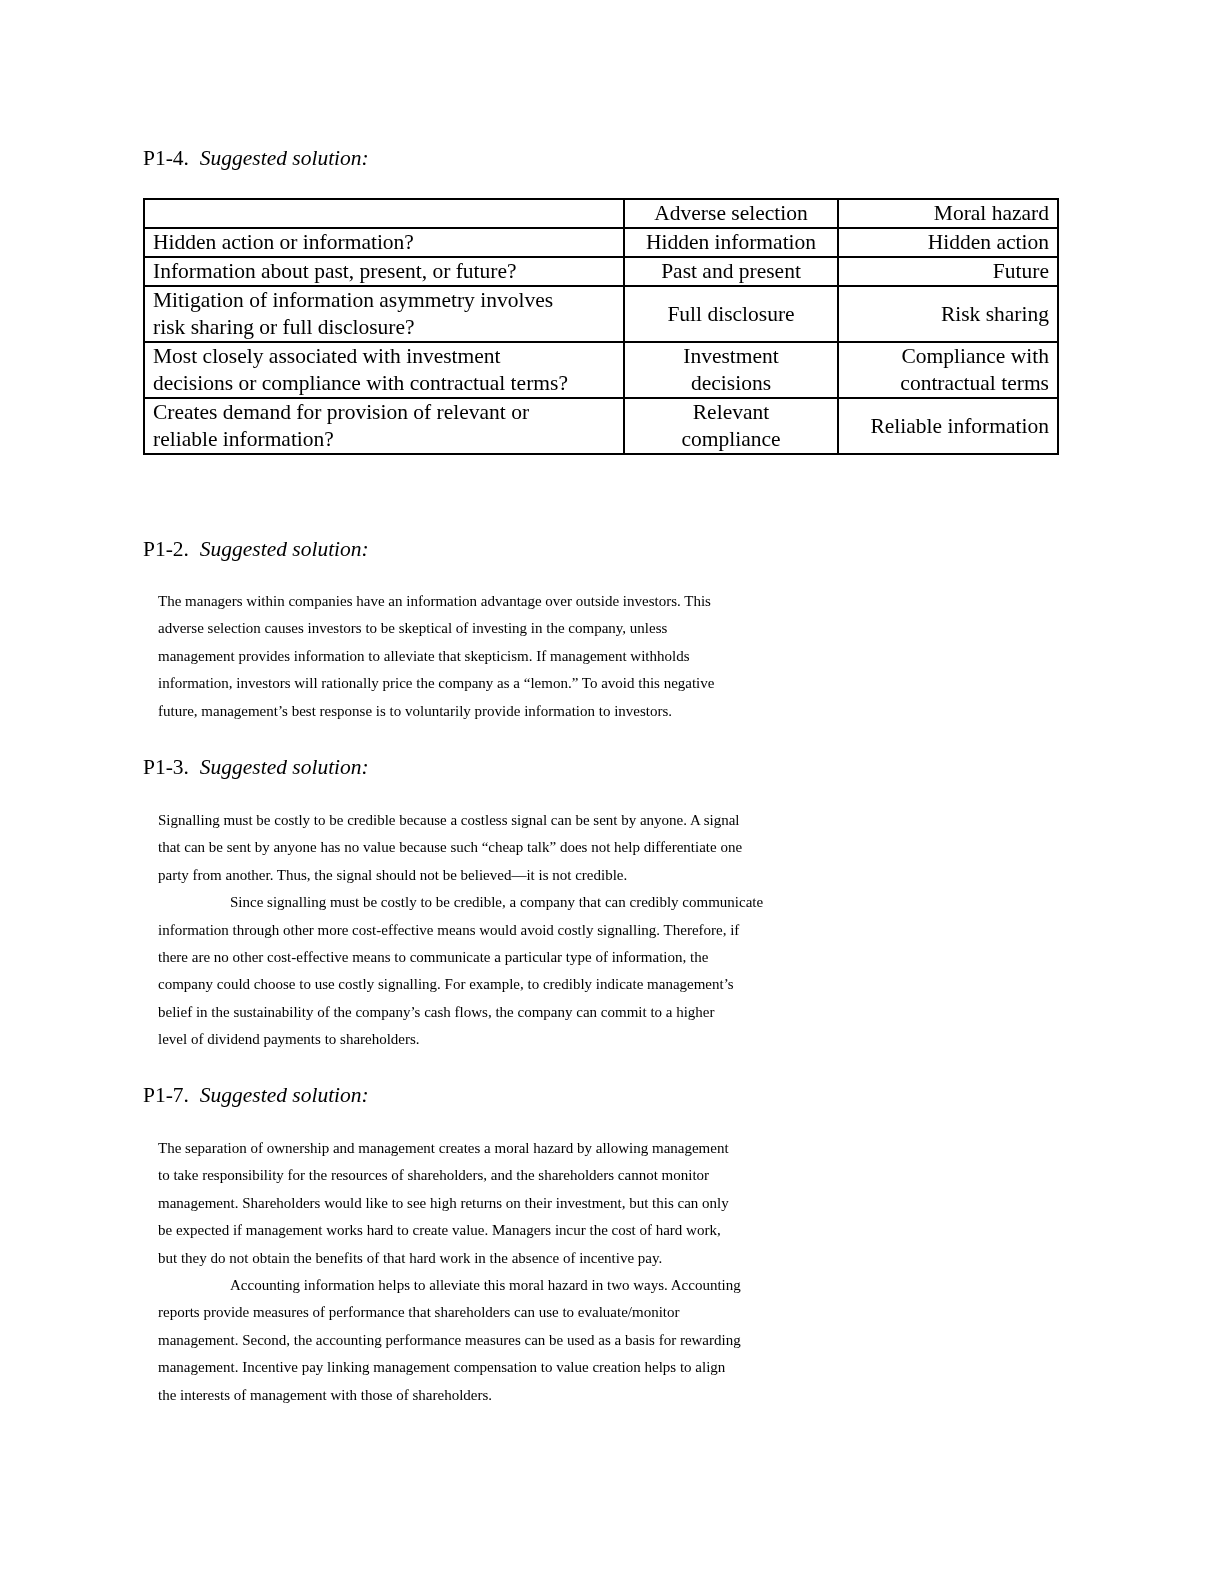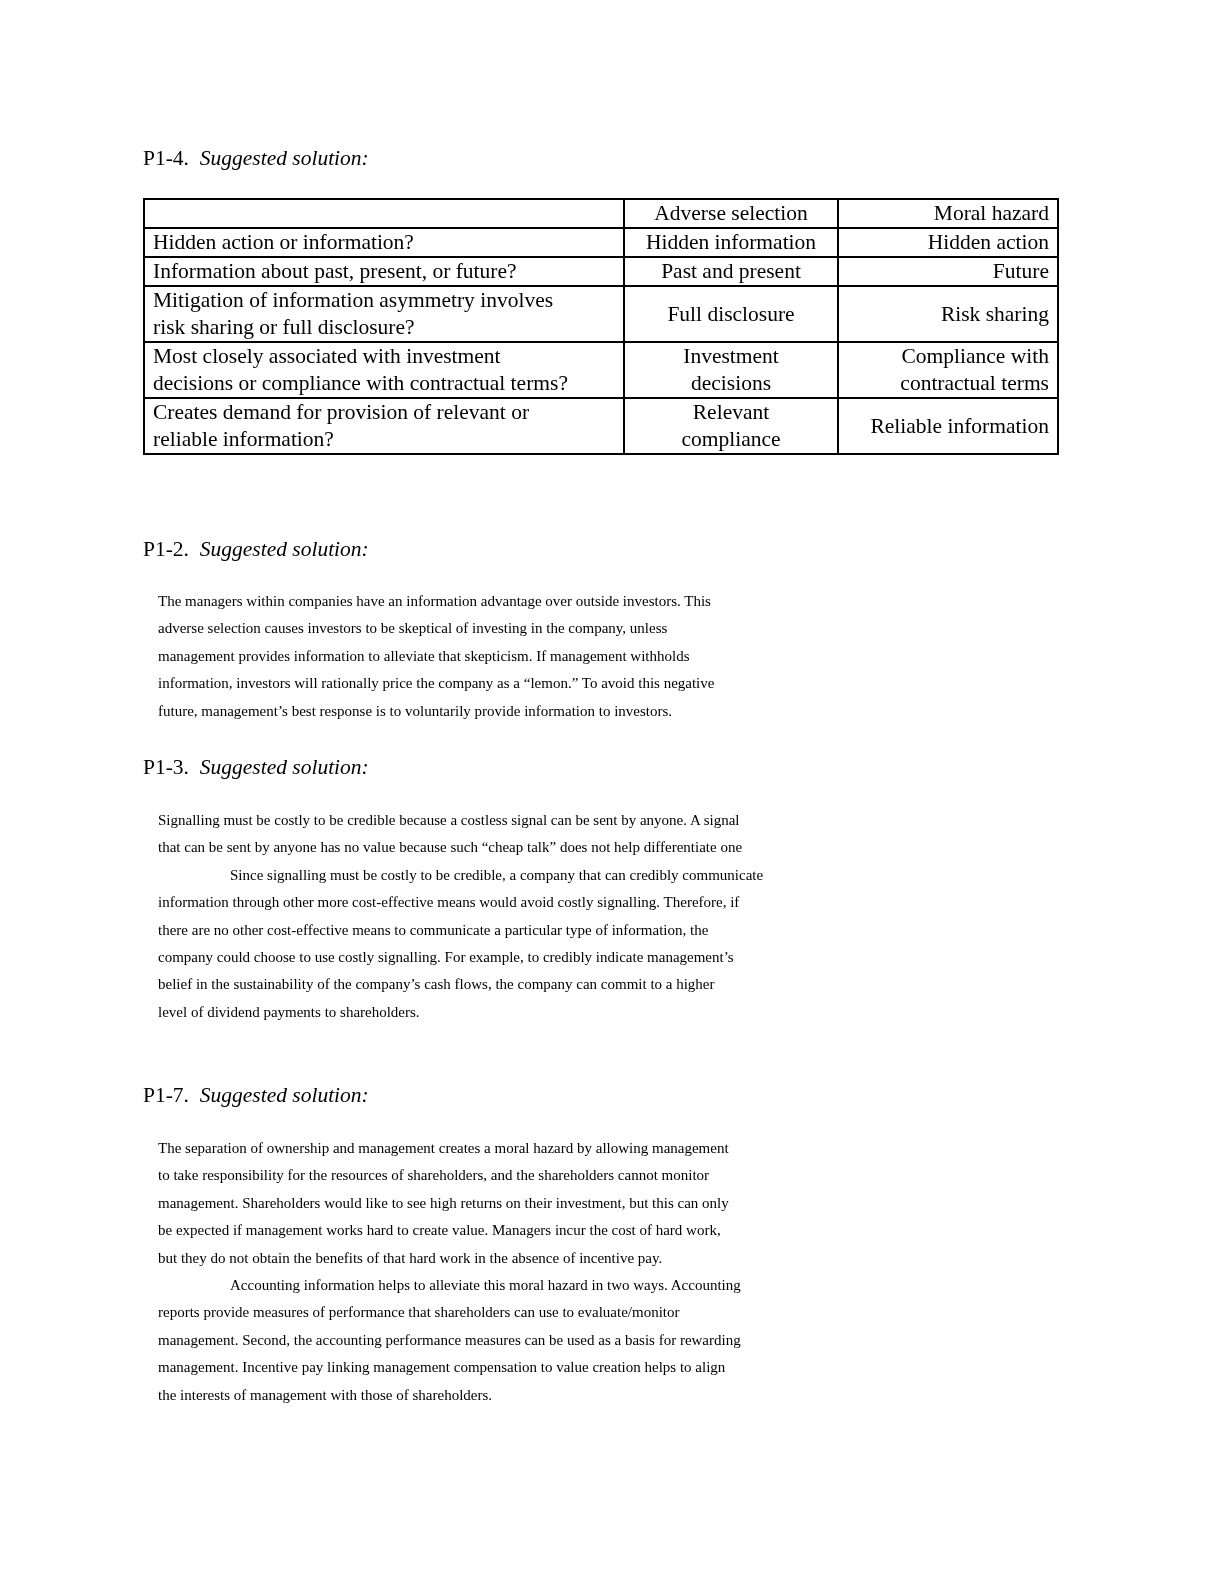--- a/index.html
+++ b/index.html
@@ -115,20 +115,21 @@
     <span class="line">future, management’s best response is to voluntarily provide information to investors.</span>
   </div>
 
   <div class="heading" style="top:754px;">
     <span class="num">P1-3.</span>&nbsp;
     <span class="lbl">Suggested solution:</span>
   </div>
   <div class="para" style="top:807px;">
     <span class="line">Signalling must be costly to be credible because a costless signal can be sent by anyone. A signal</span>
     <span class="line">that can be sent by anyone has no value because such “cheap talk” does not help differentiate one</span>
+    <span class="line">party from another. Thus, the signal should not be believed—it is not credible.</span>
     <span class="line indent">Since signalling must be costly to be credible, a company that can credibly communicate</span>
     <span class="line">information through other more cost-effective means would avoid costly signalling. Therefore, if</span>
     <span class="line">there are no other cost-effective means to communicate a particular type of information, the</span>
     <span class="line">company could choose to use costly signalling. For example, to credibly indicate management’s</span>
     <span class="line">belief in the sustainability of the company’s cash flows, the company can commit to a higher</span>
     <span class="line">level of dividend payments to shareholders.</span>
   </div>
 
   <div class="heading" style="top:1082px;">
     <span class="num">P1-7.</span>&nbsp;

